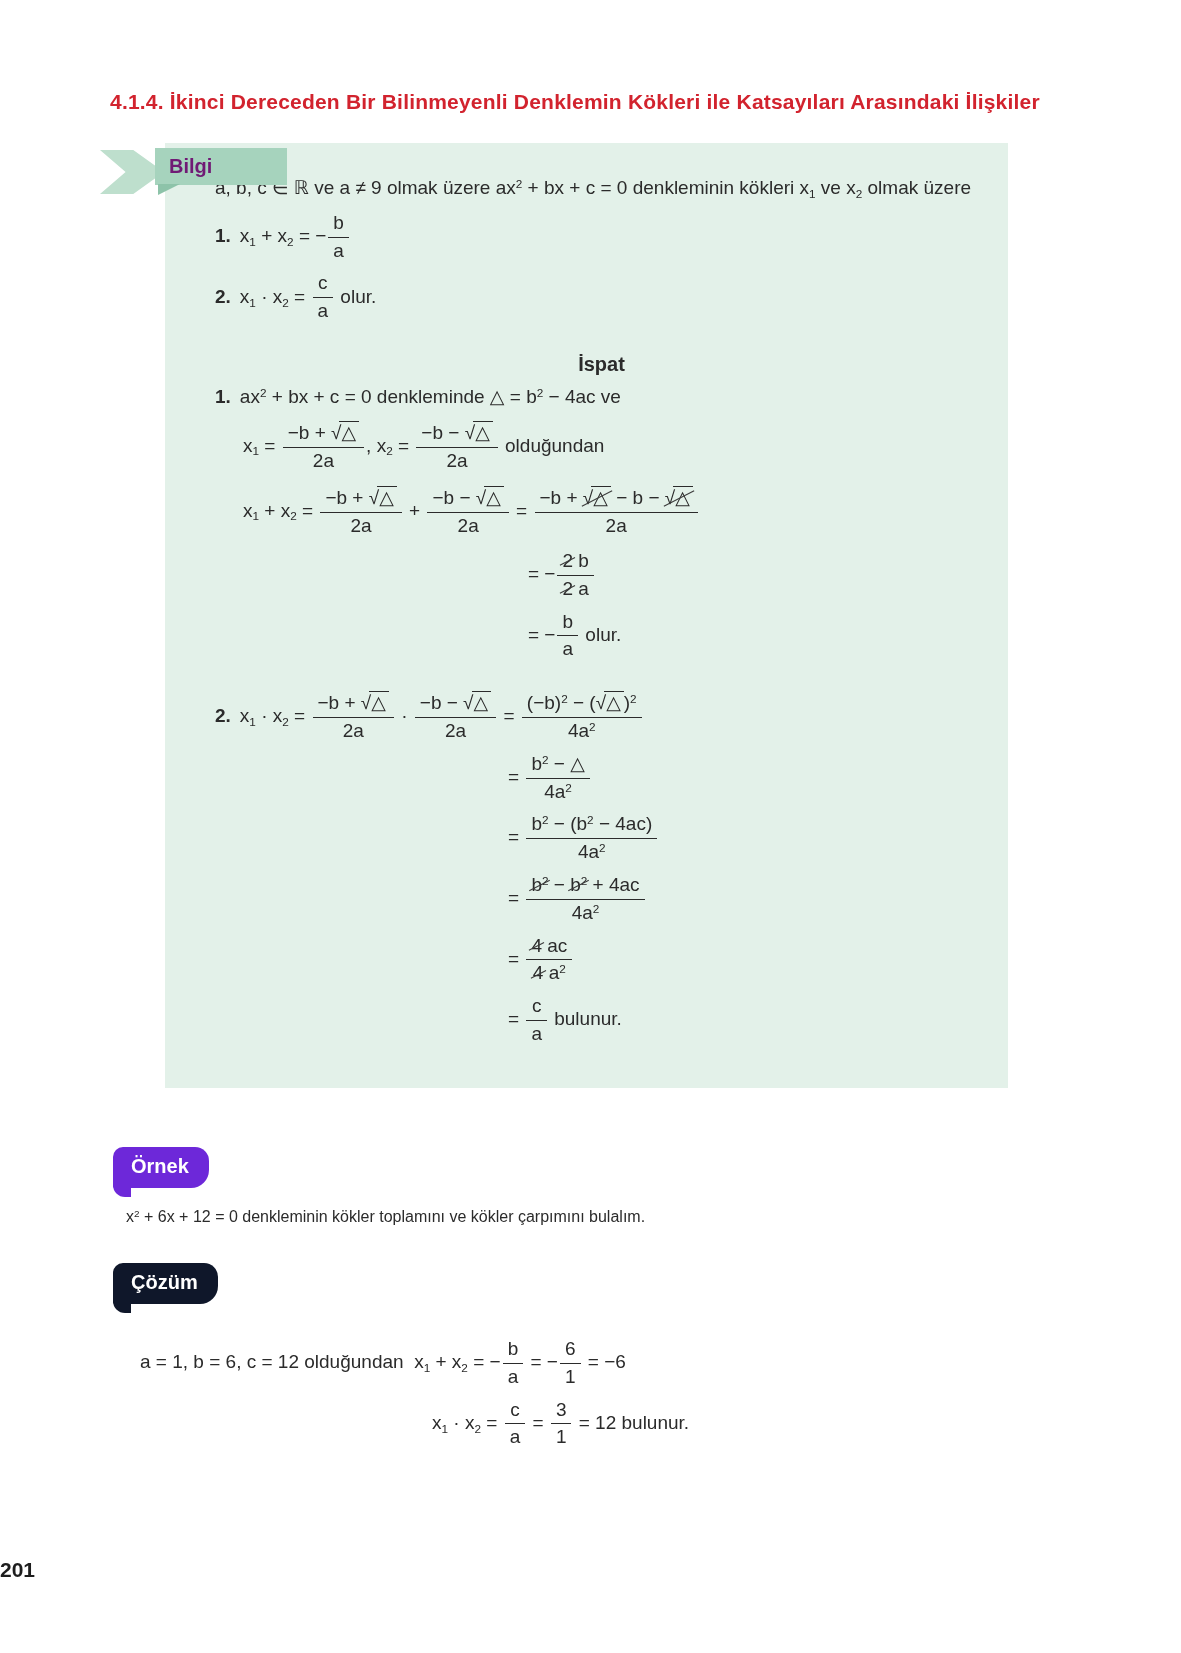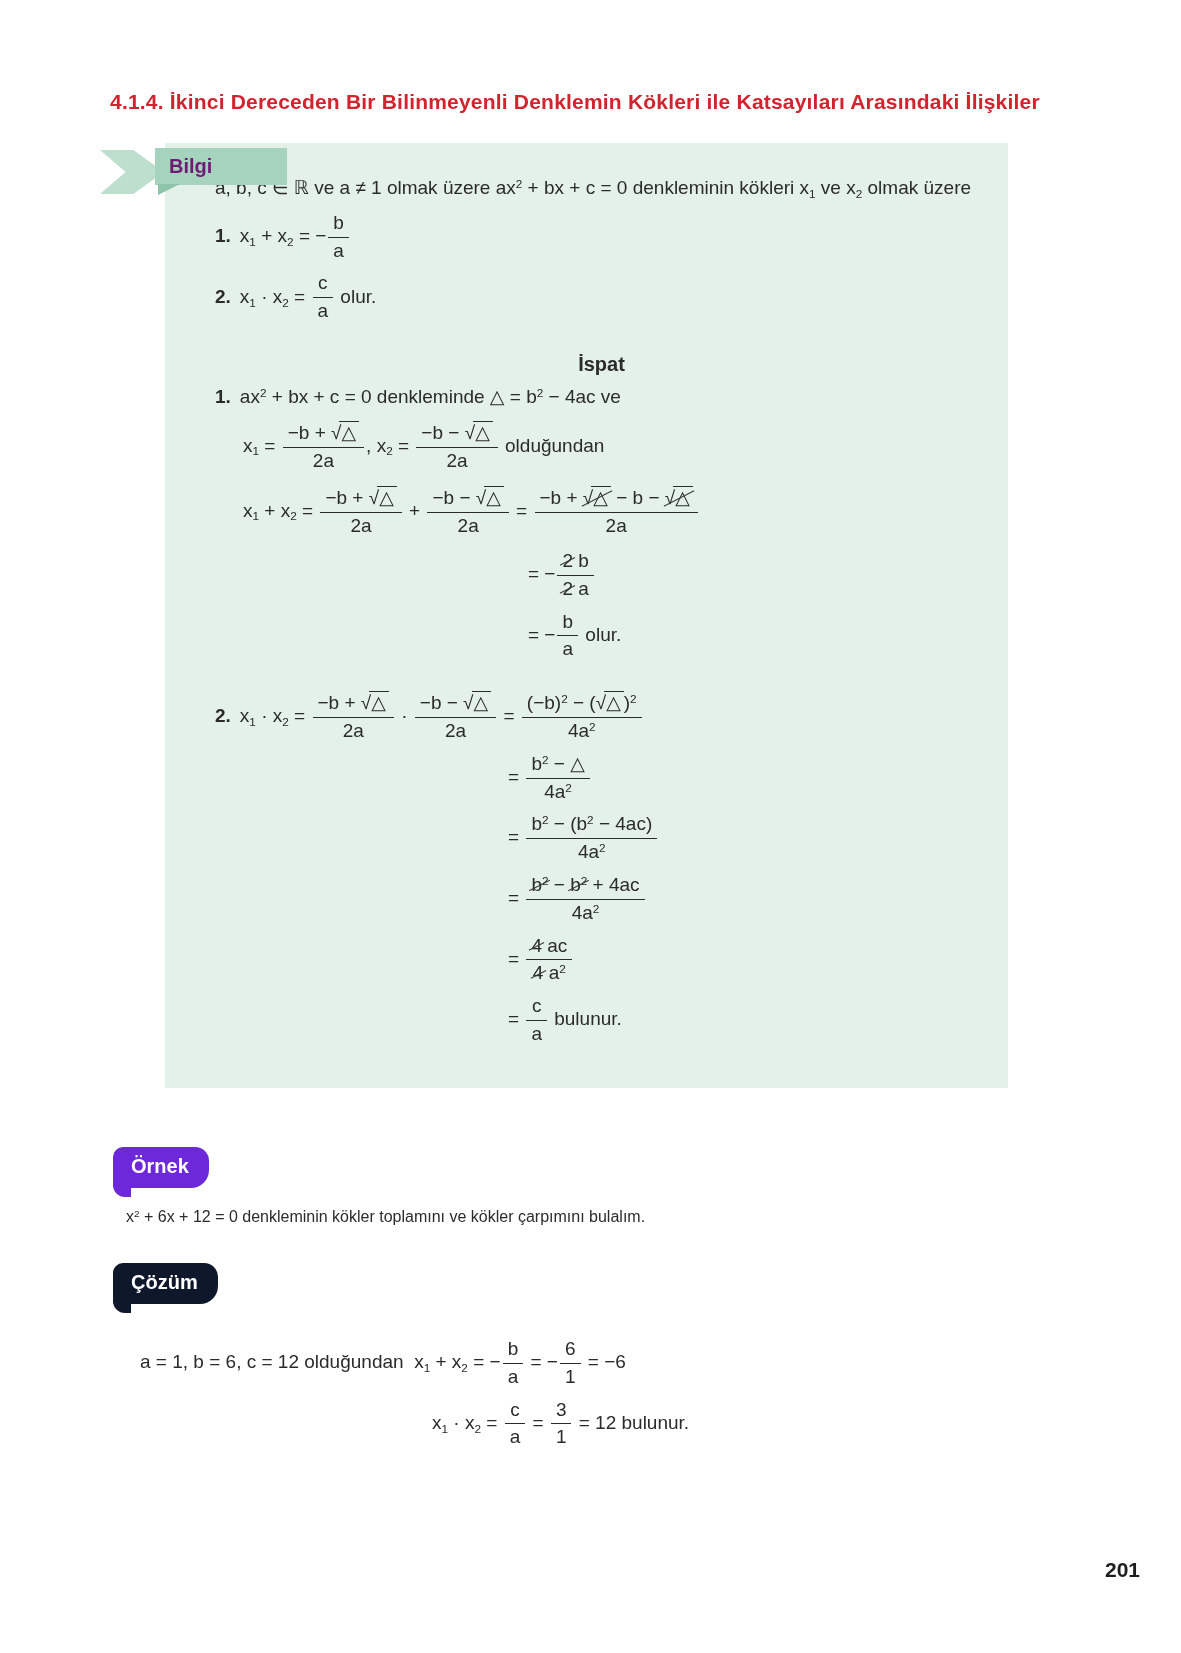--- a/index.html
+++ b/index.html
@@ -41,32 +41,32 @@
   
   .tab { position:absolute; color:#fff; font-weight:bold; font-size:20px; padding:8px 20px 10px 18px; border-radius:10px 14px 18px 2px; }
   .tab::before { content:""; position:absolute; left:0; bottom:-9px; width:18px; height:12px; background:inherit; border-radius:0 0 0 16px; }
   .tab-ornek { left:113px; top:1147px; background:#6d28d9; }
   .tab-cozum { left:113px; top:1263px; background:#0f172a; }
 
   .ornek-text { position:absolute; left:126px; top:1207px; font-size:16px; }
   .cozum-content { position:absolute; left:140px; top:1328px; font-size:19px; }
   .cozum-line3 { margin-left:292px; }
 
-  .pageno { position:absolute; left:0; top:1558px; width:1140px; text-align:right; font-size:21px; font-weight:bold; color:#1d1d1d; }
+  .pageno { position:absolute; left:0; top:1558px; width:1140px; text-align:left; font-size:21px; font-weight:bold; color:#1d1d1d; }
 </style>
 </head>
 <body>
 
 <div class="page">
 
   <div class="section-title">4.1.4. İkinci Dereceden Bir Bilinmeyenli Denklemin Kökleri ile Katsayıları Arasındaki İlişkiler</div>
 
   <div class="bilgi-box">
     <div class="bilgi-content">
-      <div class="eq"><span>a, b, c ∈ ℝ ve a ≠ 1 olmak üzere ax</span><sup>2</sup><span> + bx + c = 0 denkleminin kökleri x</span><sub>1</sub><span> ve x</span><sub>2</sub><span> olmak üzere</span></div>
+      <div class="eq"><span>a, b, c ∈ ℝ ve a ≠ 9 olmak üzere ax</span><sup>2</sup><span> + bx + c = 0 denkleminin kökleri x</span><sub>1</sub><span> ve x</span><sub>2</sub><span> olmak üzere</span></div>
 
       <div class="eq mt10"><span class="lbl">1.</span><span><span>x</span><sub>1</sub><span> + x</span><sub>2</sub><span> = −</span><span class="frac"><span class="num"><span>b</span></span><span class="den"><span>a</span></span></span></span></div>
 
       <div class="eq mt6"><span class="lbl">2.</span><span><span>x</span><sub>1</sub><span> · x</span><sub>2</sub><span> = </span><span class="frac"><span class="num"><span>c</span></span><span class="den"><span>a</span></span></span><span> olur.</span></span></div>
 
       <div class="ispat-title">İspat</div>
 
       <div class="eq mt10"><span class="lbl">1.</span><span><span>ax</span><sup>2</sup><span> + bx + c = 0 denkleminde △ = b</span><sup>2</sup><span> − 4ac ve</span></span></div>
 
       <div class="eq mt10 ind-x"><span>x</span><sub>1</sub><span> = </span><span class="frac"><span class="num"><span>−b + </span><span class="sqrt"><span class="rad">√</span><span class="vinc">△</span></span></span><span class="den"><span>2a</span></span></span><span>,  x</span><sub>2</sub><span> = </span><span class="frac"><span class="num"><span>−b − </span><span class="sqrt"><span class="rad">√</span><span class="vinc">△</span></span></span><span class="den"><span>2a</span></span></span><span> olduğundan</span></div>

